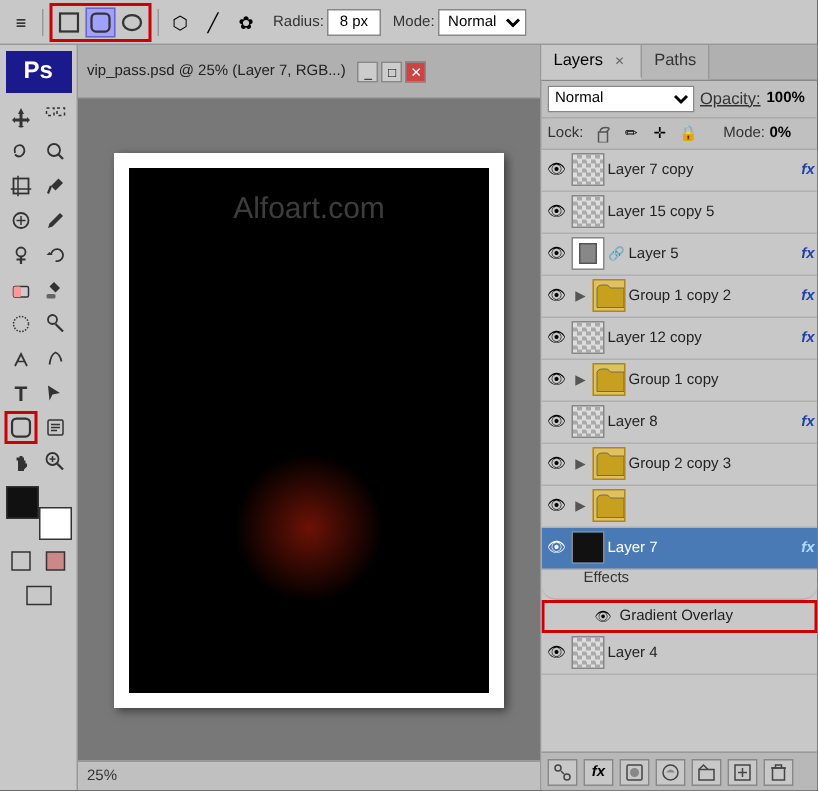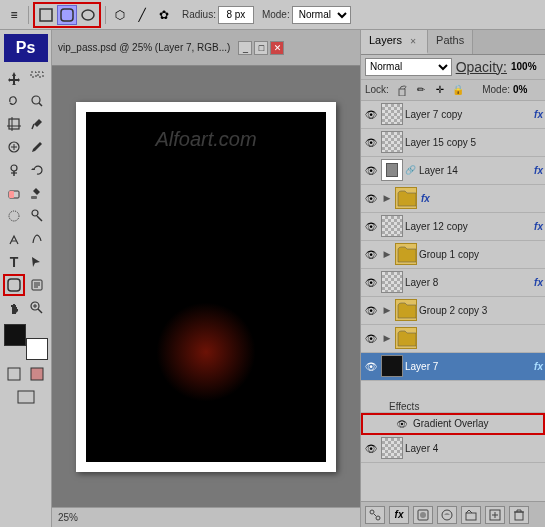--- a/index.html
+++ b/index.html
@@ -138,21 +138,20 @@
       background: black;
       position: relative;
       overflow: hidden;
     }
     .canvas-watermark {
       position: absolute;
       top: 16px; left: 0; right: 0;
       text-align: center;
       color: rgba(200,200,200,0.3);
       font-size: 20px;
-      font-style: italic;
     }
     .canvas-glow {
       position: absolute;
       bottom: 60px; left: 50%; transform: translateX(-50%);
       width: 100px; height: 100px;
       background: radial-gradient(ellipse, rgba(180,30,10,0.6) 0%, transparent 70%);
       border-radius: 50%;
     }
     .canvas-status {
       height: 20px;
@@ -200,21 +199,21 @@
     
     .layers-controls {
       padding: 3px 4px;
       display: flex; align-items: center; gap: 4px;
       border-bottom: 1px solid #aaa;
     }
     .blend-dropdown {
       flex: 1; height: 18px; font-size: 10px;
       border: 1px solid #888; background: white;
     }
-    .opacity-label { font-size: 14px; color: #333; text-decoration: underline; }
+    .opacity-label { font-size: 11px; color: #333; text-decoration: underline; }
     .opacity-value { font-size: 10px; font-weight: bold; color: #000; width: 30px; }
 
     .layers-lock-row {
       padding: 2px 4px;
       display: flex; align-items: center; gap: 3px;
       border-bottom: 1px solid #aaa;
     }
     .lock-label { font-size: 10px; color: #333; margin-right: 2px; }
     .lock-icon-btn {
       width: 16px; height: 16px; font-size: 10px;
@@ -276,24 +275,25 @@
       margin-left: 2px;
     }
     .layer-item.active .layer-fx { color: #aaddff; }
     .layer-link-icon {
       width: 12px; height: 16px;
       display: flex; align-items: center; justify-content: center;
       font-size: 9px;
     }
     .layer-subitem-effects {
       font-size: 10px; color: #333; padding-left: 28px;
-      height: 32px;
-      display: flex; align-items: flex-end;
+      height: 20px;
+      display: flex; align-items: flex-start;
       border-bottom: 1px solid #b0b0b0;
       background: #c8c8c8;
+      border-radius: 10px;
     }
     .layer-subitem-gradient {
       display: flex;
       align-items: center;
       height: 22px;
       padding: 0 2px 0 32px;
       border-bottom: 1px solid #b0b0b0;
       cursor: pointer;
       gap: 4px;
       background: #c8c8c8;
@@ -632,32 +632,33 @@
       </div>
 
       <div class="layer-item">
         <div class="layer-eye">👁</div>
         <div class="layer-thumb" style="border:1px solid #888;">
           <div style="width:100%;height:100%;background:white;display:flex;align-items:center;justify-content:center;">
             <div style="width:12px;height:14px;background:#888;border:1px solid #555;"></div>
           </div>
         </div>
         <div class="layer-link-icon">🔗</div>
-        <span class="layer-name">Layer 14</span>
+        <span class="layer-name">Layer 5</span>
         <span class="layer-fx">fx</span>
       </div>
 
       <div class="layer-item">
         <div class="layer-eye">👁</div>
         <div class="layer-arrow">▶</div>
         <div class="layer-thumb" style="background:#e0c060;border-color:#aa8820;">
           <svg width="22" height="22">
               <path d="M2,5 Q3,3 5,3 L9,3 L11,5 L20,5 L20,18 L2,18 Z" fill="#c8a020" stroke="#555" stroke-width="0.5"></path>
             </svg>
         </div>
+        <span class="layer-name">Group 1 copy 2</span>
         <span class="layer-fx">fx</span>
       </div>
 
       <div class="layer-item">
         <div class="layer-eye">👁</div>
         <div class="layer-thumb">
             <div class="layer-thumb-checker"></div>
           </div>
         <span class="layer-name">Layer 12 copy</span>
         <span class="layer-fx">fx</span>

